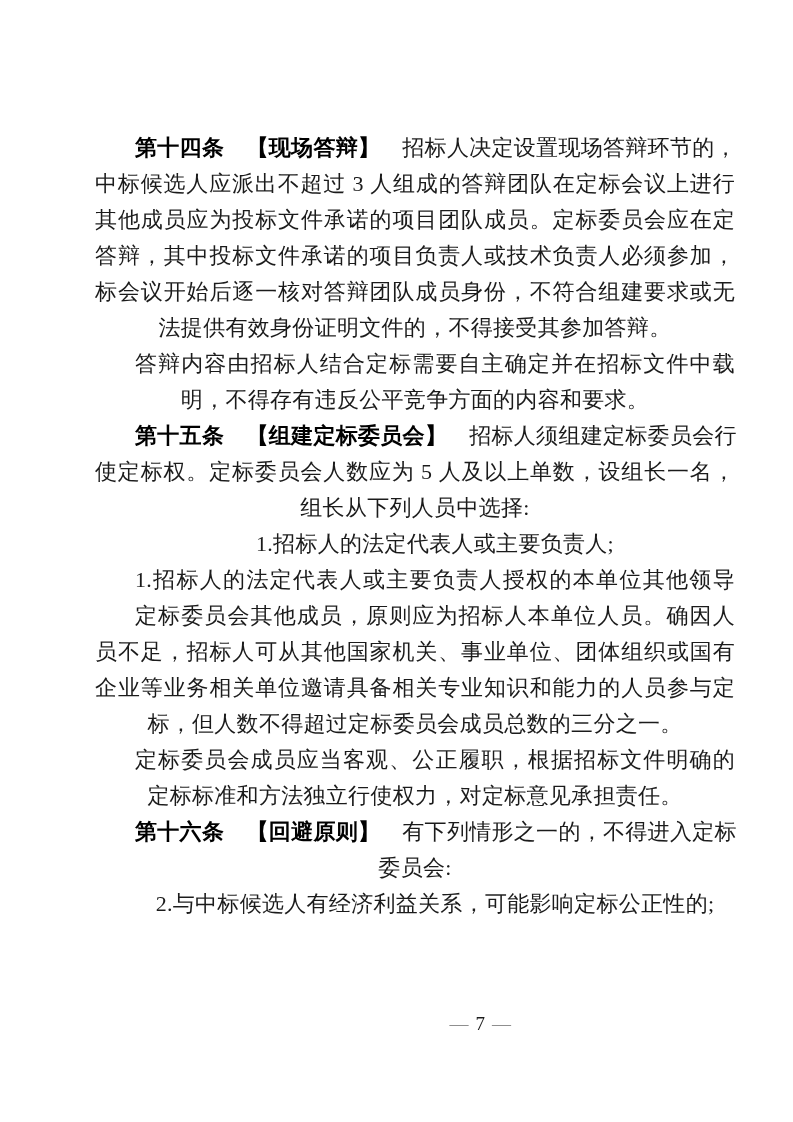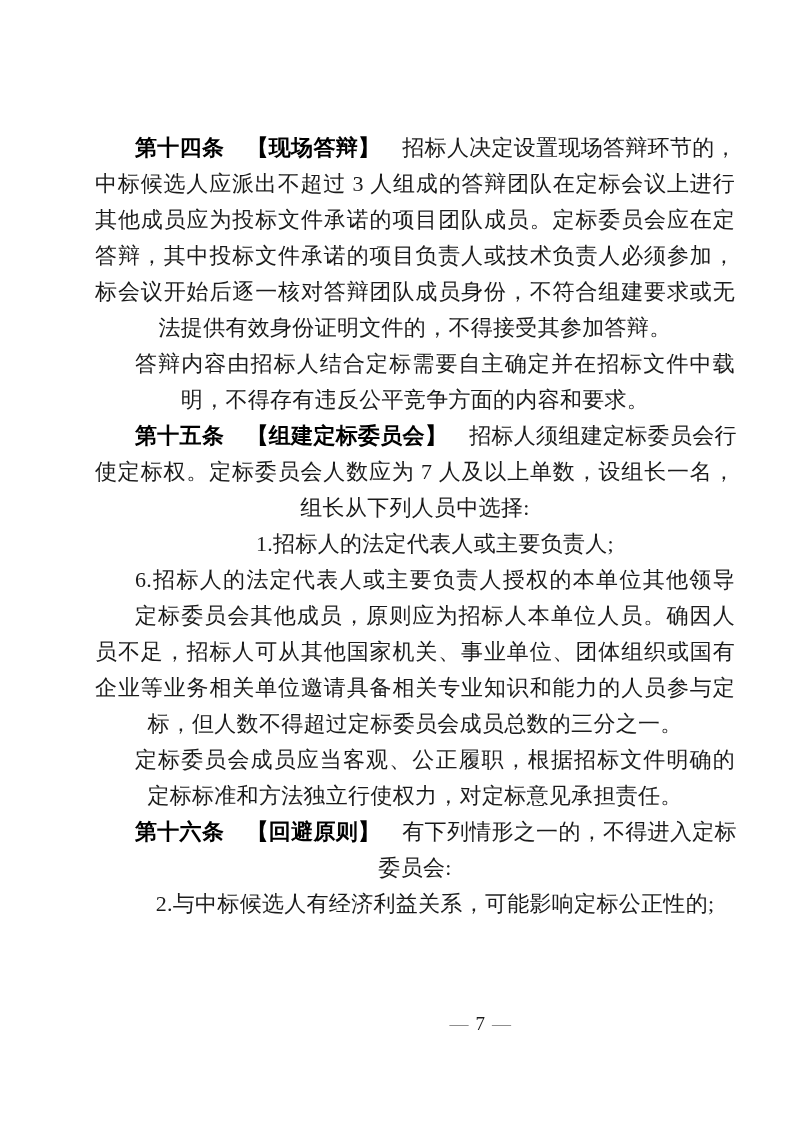--- a/index.html
+++ b/index.html
@@ -106,33 +106,33 @@
 
     <div class="line">
       <span class="body-text">明，不得存有违反公平竞争方面的内容和要求。</span>
     </div>
 
     <div class="line ind fill">
       <span class="head">第十五条　【组建定标委员会】</span><span class="body-text">招标人须组建定标委员会行</span>
     </div>
 
     <div class="line fill">
-      <span class="body-text">使定标权。定标委员会人数应为 7 人及以上单数，设组长一名，</span>
+      <span class="body-text">使定标权。定标委员会人数应为 5 人及以上单数，设组长一名，</span>
     </div>
 
     <div class="line">
       <span class="body-text">组长从下列人员中选择:</span>
     </div>
 
     <div class="line ind">
       <span class="body-text">1.招标人的法定代表人或主要负责人;</span>
     </div>
 
     <div class="line ind fill">
-      <span class="body-text">6.招标人的法定代表人或主要负责人授权的本单位其他领导</span>
+      <span class="body-text">1.招标人的法定代表人或主要负责人授权的本单位其他领导</span>
     </div>
 
 
     <div class="line ind fill">
       <span class="body-text">定标委员会其他成员，原则应为招标人本单位人员。确因人</span>
     </div>
 
     <div class="line fill">
       <span class="body-text">员不足，招标人可从其他国家机关、事业单位、团体组织或国有</span>
     </div>

